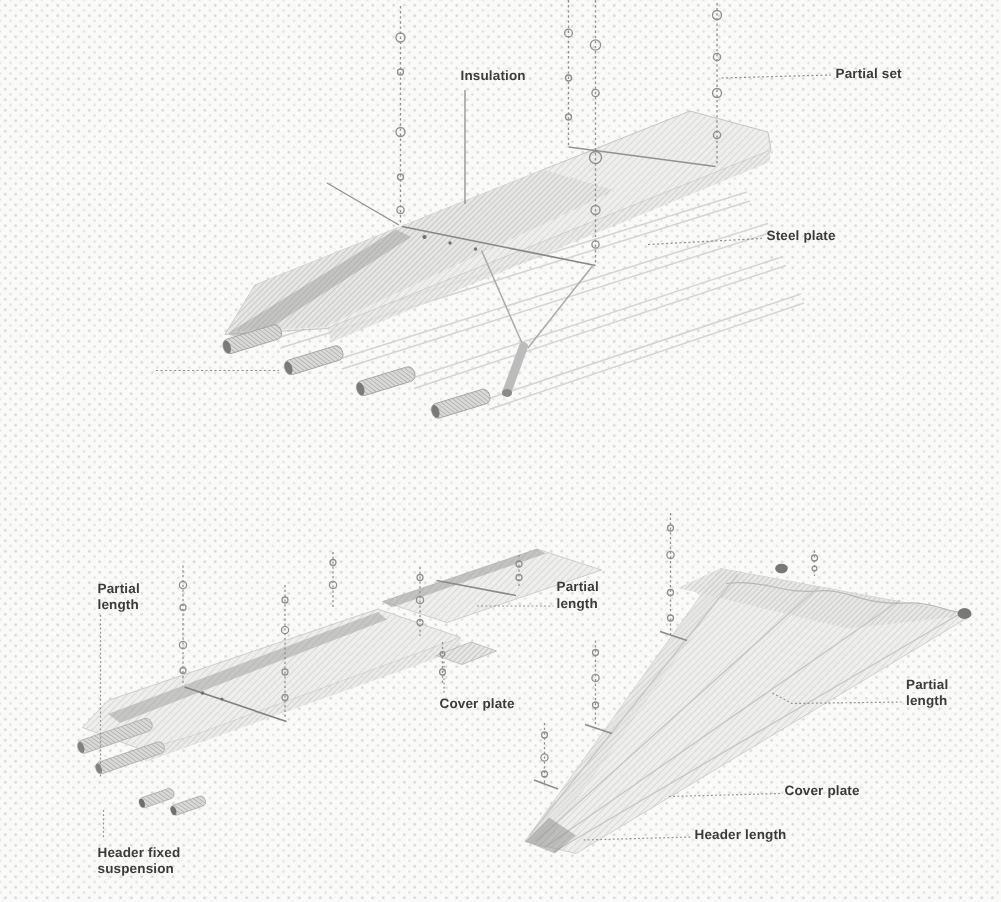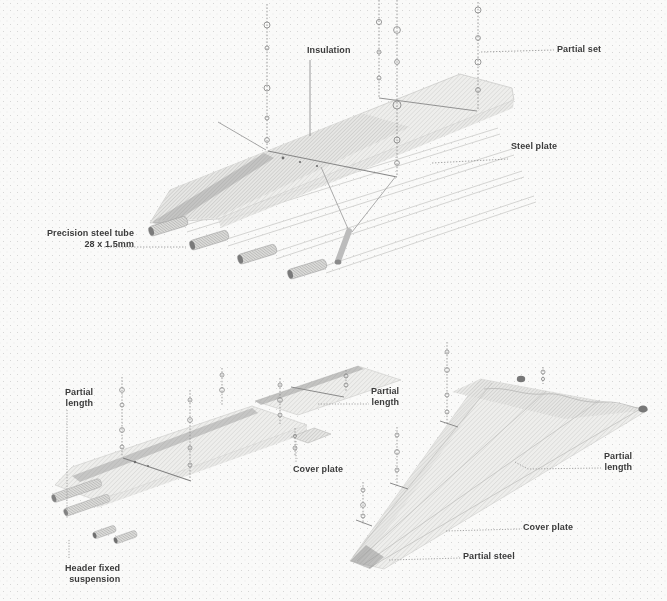--- a/index.html
+++ b/index.html
@@ -5,21 +5,20 @@
   html,body{margin:0;padding:0;}
   #stage{
     position:relative; width:667px; height:601px; overflow:hidden;
     background-color:#fafaf9;
     background-image:
       radial-gradient(#d7d7d6 0.8px, transparent 0.95px),
       radial-gradient(#e4e4e3 0.8px, transparent 0.95px);
     background-size:7px 7px;
     background-position:0 0, 3.5px 3.5px;
     font-family:"Liberation Sans", sans-serif;
-    text-align:right;
   }
   #art{position:absolute; left:0; top:0;}
   .lbl{
     position:absolute; font:bold 9px/11px "Liberation Sans",sans-serif;
     color:#3b3b3b; letter-spacing:0.1px; white-space:nowrap;
   }
 </style>
 </head>
 <body>
 
@@ -282,28 +281,24 @@
 
   <div class="lbl" style="left:307px; top:45px">
     <div>Insulation</div>
   </div>
 
   <div class="lbl" style="left:557px; top:44px">
     <div>Partial set</div>
   </div>
 
 
-  <div class="lbl" style="left:511px; top:141px">
+  <div class="lbl" style="left:511px; top:152px">
     <div>Steel plate</div>
   </div>
 
-  <div class="lbl" style="left:47px; top:228px">
-    <div>Precision steel tube</div>
-    <div>28 x 1.5mm</div>
-  </div>
 
   <div class="lbl" style="left:65px; top:387px">
     <div>Partial</div>
     <div>length</div>
   </div>
 
   <div class="lbl" style="left:65px; top:563px">
     <div>Header fixed</div>
     <div>suspension</div>
   </div>
@@ -320,16 +315,16 @@
   <div class="lbl" style="left:604px; top:451px">
     <div>Partial</div>
     <div>length</div>
   </div>
 
   <div class="lbl" style="left:523px; top:522px">
     <div>Cover plate</div>
   </div>
 
   <div class="lbl" style="left:463px; top:551px">
-    <div>Partial steel</div>
+    <div>Header length</div>
   </div>
 
 </div>
 
 </body></html>

